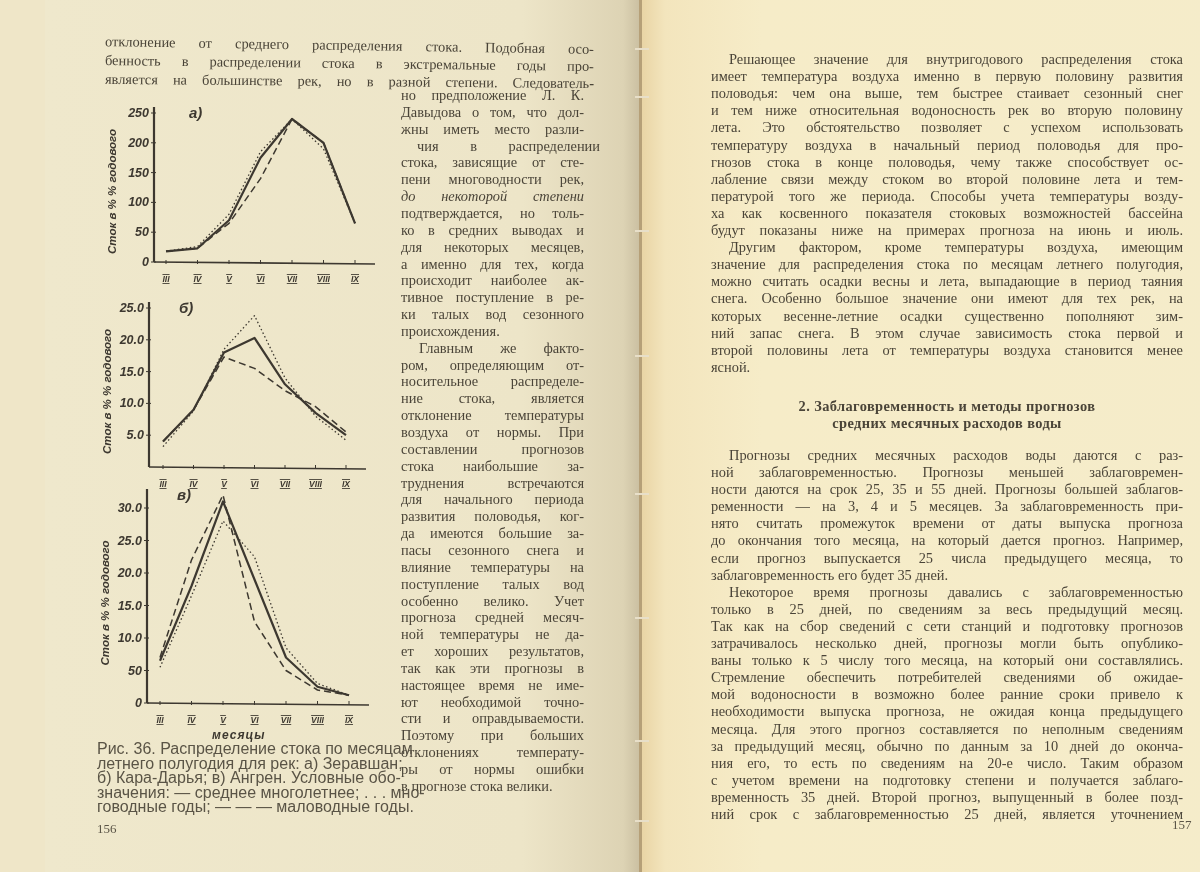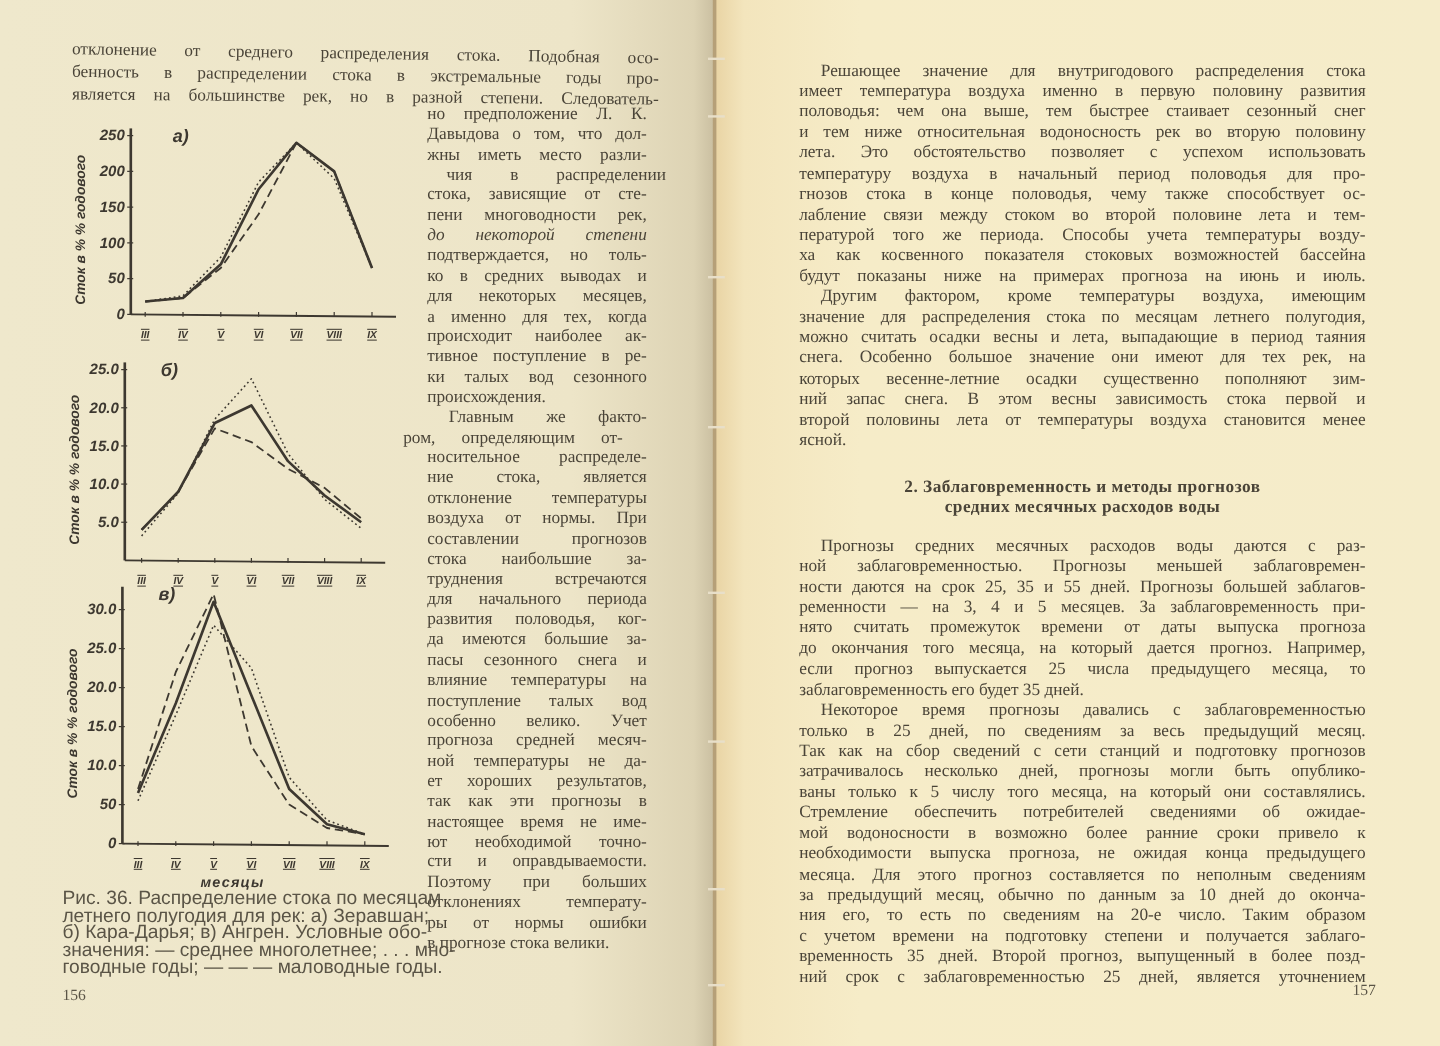--- a/index.html
+++ b/index.html
@@ -1,17 +1,17 @@
 <!DOCTYPE html>
 <html><head>
 <meta charset="utf-8">
 <style>
   html, body { margin:0; padding:0; }
   body { width:1200px; height:872px; overflow:hidden; background:#efe6c8; font-family:"Liberation Serif", serif; color:#4a4438; }
-  .spread { position:relative; width:1040px; height:872px; }
+  .spread { position:relative; width:1040px; height:872px;margin-left:45px; }
   .page-left { position:absolute; left:0; top:0; width:596px; height:872px; background:linear-gradient(90deg,#efe8cc 0%,#ede5c8 80%,#ddd3b4 97%,#c9bea0 100%); }
   .page-right { position:absolute; left:596px; top:0; width:604px; height:872px; background:linear-gradient(90deg,#e9d4a4 0%,#f3e5bd 4%,#f6ecc8 20%,#f5ecca 100%); }
   .gutter { position:absolute; left:594px; top:0; width:3px; height:872px; background:#b6a078; }
   .stitch { position:absolute; left:590px; width:14px; height:2px; background:#e8dfc9; }
   .line { position:absolute; white-space:nowrap; font-size:14.4px; line-height:16px; letter-spacing:0; }
   .just { text-align:justify; text-align-last:justify; }
   .heading { font-weight:bold; font-size:14.4px; letter-spacing:0.4px; text-align:center; position:absolute; white-space:nowrap; }
   .caption { position:absolute; font-family:"Liberation Sans Narrow","Liberation Sans",sans-serif; font-size:16px; line-height:14.5px; white-space:nowrap; color:#5a5446; }
   .pagenum { position:absolute; font-size:13px; color:#5a5446; }
   svg text { font-family:"Liberation Sans", sans-serif; font-style:italic; font-weight:bold; fill:#3d3830; }
@@ -144,21 +144,21 @@
         <div class="line just" style="left: 356px; top: 188.1px; width: 183px; font-style: italic;">до некоторой степени</div>
         <div class="line just" style="left: 356px; top: 204.95px; width: 183px;">подтверждается, но толь-</div>
         <div class="line just" style="left: 356px; top: 221.8px; width: 183px;">ко в средних выводах и</div>
         <div class="line just" style="left: 356px; top: 238.65px; width: 183px;">для некоторых месяцев,</div>
         <div class="line just" style="left: 356px; top: 255.5px; width: 183px;">а именно для тех, когда</div>
         <div class="line just" style="left: 356px; top: 272.35px; width: 183px;">происходит наиболее ак-</div>
         <div class="line just" style="left: 356px; top: 289.2px; width: 183px;">тивное поступление в ре-</div>
         <div class="line just" style="left: 356px; top: 306.05px; width: 183px;">ки талых вод сезонного</div>
         <div class="line" style="left: 356px; top: 322.9px; width: 183px;">происхождения.</div>
         <div class="line just" style="left: 356px; top: 339.75px; width: 183px; text-indent: 18px;">Главным же факто-</div>
-        <div class="line just" style="left: 336px; top: 356.6px; width: 183px;">ром, определяющим от-</div>
+        <div class="line just" style="left: 356px; top: 356.6px; width: 183px;">ром, определяющим от-</div>
         <div class="line just" style="left: 356px; top: 373.45px; width: 183px;">носительное распределе-</div>
         <div class="line just" style="left: 356px; top: 390.3px; width: 183px;">ние стока, является</div>
         <div class="line just" style="left: 356px; top: 407.15px; width: 183px;">отклонение температуры</div>
         <div class="line just" style="left: 356px; top: 424px; width: 183px;">воздуха от нормы. При</div>
         <div class="line just" style="left: 356px; top: 440.85px; width: 183px;">составлении прогнозов</div>
         <div class="line just" style="left: 356px; top: 457.7px; width: 183px;">стока наибольшие за-</div>
         <div class="line just" style="left: 356px; top: 474.55px; width: 183px;">труднения встречаются</div>
         <div class="line just" style="left: 356px; top: 491.4px; width: 183px;">для начального периода</div>
         <div class="line just" style="left: 356px; top: 508.25px; width: 183px;">развития половодья, ког-</div>
         <div class="line just" style="left: 356px; top: 525.1px; width: 183px;">да имеются большие за-</div>
@@ -198,21 +198,21 @@
         <div class="line just" style="left: 70px; top: 153.6px; width: 472px;">гнозов стока в конце половодья, чему также способствует ос-</div>
         <div class="line just" style="left: 70px; top: 170.7px; width: 472px;">лабление связи между стоком во второй половине лета и тем-</div>
         <div class="line just" style="left: 70px; top: 187.8px; width: 472px;">пературой того же периода. Способы учета температуры возду-</div>
         <div class="line just" style="left: 70px; top: 204.9px; width: 472px;">ха как косвенного показателя стоковых возможностей бассейна</div>
         <div class="line just" style="left: 70px; top: 222px; width: 472px;">будут показаны ниже на примерах прогноза на июнь и июль.</div>
         <div class="line just" style="left: 70px; top: 239.1px; width: 472px; text-indent: 18px;">Другим фактором, кроме температуры воздуха, имеющим</div>
         <div class="line just" style="left: 70px; top: 256.2px; width: 472px;">значение для распределения стока по месяцам летнего полугодия,</div>
         <div class="line just" style="left: 70px; top: 273.3px; width: 472px;">можно считать осадки весны и лета, выпадающие в период таяния</div>
         <div class="line just" style="left: 70px; top: 290.4px; width: 472px;">снега. Особенно большое значение они имеют для тех рек, на</div>
         <div class="line just" style="left: 70px; top: 307.5px; width: 472px;">которых весенне-летние осадки существенно пополняют зим-</div>
-        <div class="line just" style="left: 70px; top: 324.6px; width: 472px;">ний запас снега. В этом весны зависимость стока первой и</div>
+        <div class="line just" style="left: 70px; top: 324.6px; width: 472px;">ний запас снега. В этом случае зависимость стока первой и</div>
         <div class="line just" style="left: 70px; top: 341.7px; width: 472px;">второй половины лета от температуры воздуха становится менее</div>
         <div class="line" style="left: 70px; top: 358.8px; width: 472px;">ясной.</div>
         <div class="heading" style="left: 70px; width: 472px; top: 397.9px;">2. Заблаговременность и методы прогнозов</div>
         <div class="heading" style="left: 70px; width: 472px; top: 415.4px;">средних месячных расходов воды</div>
         <div class="line just" style="left: 70px; top: 446.9px; width: 472px; text-indent: 18px;">Прогнозы средних месячных расходов воды даются с раз-</div>
         <div class="line just" style="left: 70px; top: 464px; width: 472px;">ной заблаговременностью. Прогнозы меньшей заблаговремен-</div>
         <div class="line just" style="left: 70px; top: 481.1px; width: 472px;">ности даются на срок 25, 35 и 55 дней. Прогнозы большей заблагов-</div>
         <div class="line just" style="left: 70px; top: 498.2px; width: 472px;">ременности — на 3, 4 и 5 месяцев. За заблаговременность при-</div>
         <div class="line just" style="left: 70px; top: 515.3px; width: 472px;">нято считать промежуток времени от даты выпуска прогноза</div>
         <div class="line just" style="left: 70px; top: 532.4px; width: 472px;">до окончания того месяца, на который дается прогноз. Например,</div>

